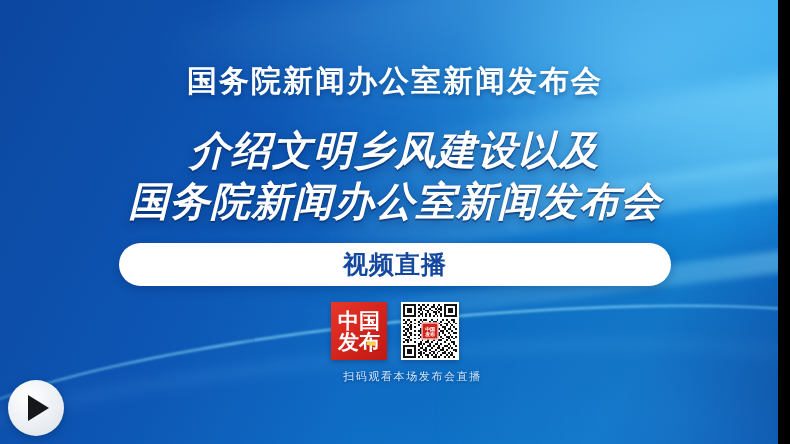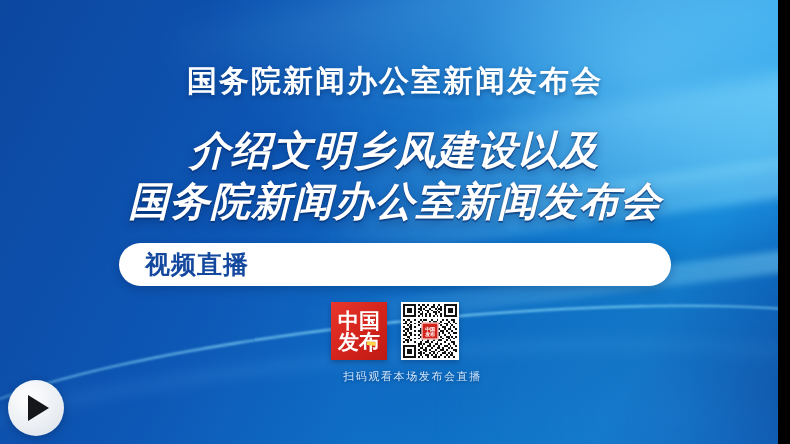--- a/index.html
+++ b/index.html
@@ -93,21 +93,21 @@
       0 0 1px rgba(8,45,110,0.9),
       0 2px 0 rgba(8,45,110,0.55),
       0 4px 10px rgba(5,35,95,0.45);
     font-style: italic;
   }
   .headline-line{display:block;}
 
   
   .pill-wrap{margin-top:16px;display:flex;justify-content:center;}
   .pill{
-    display:inline-flex;align-items:center;
+    display:inline-flex;align-items:center;justify-content:center;
     gap:12px;
     height:43px;
     padding:0 26px;
     min-width:500px;
     background:#ffffff;
     border-radius:24px;
     box-shadow:0 3px 10px rgba(3,30,80,0.28);
   }
   .pill-label{
     font-family:"Liberation Serif",serif;

